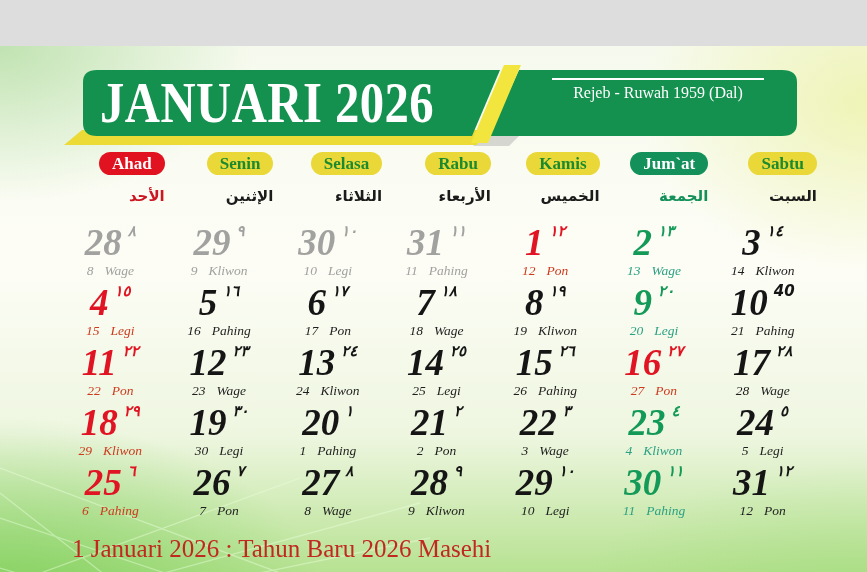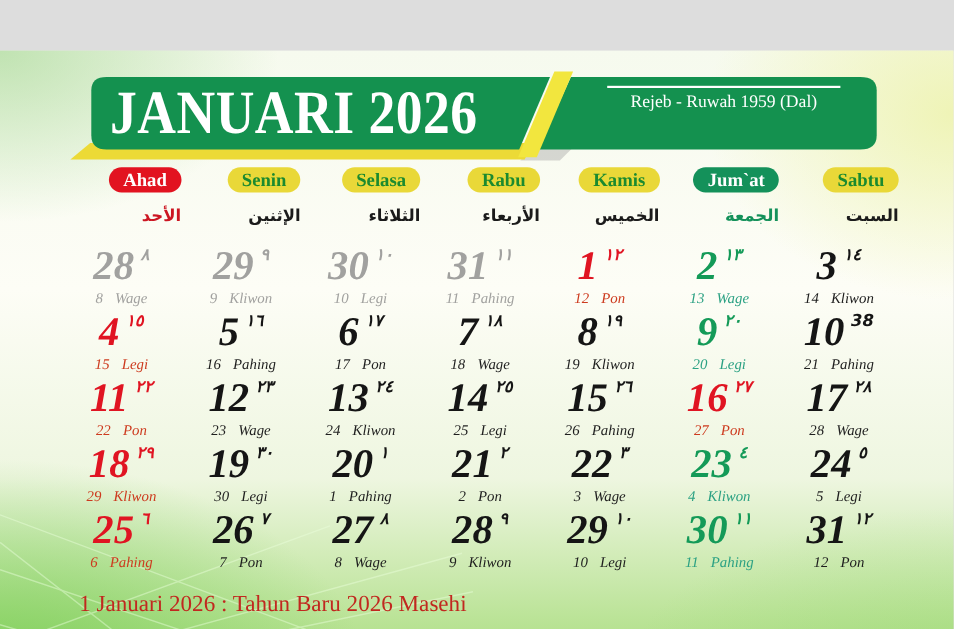--- a/index.html
+++ b/index.html
@@ -32,21 +32,21 @@
     grid-template-columns:repeat(7,1fr);grid-template-rows:repeat(5,60px);font-style:italic;}
   .cell{display:flex;flex-direction:column;align-items:center;padding-top:3px;}
   .main{display:flex;align-items:flex-start;justify-content:center;}
   .gnum{font-weight:bold;font-size:37px;line-height:37px;}
   .hnum{font-family:"DejaVu Sans",sans-serif;font-weight:bold;font-size:15px;line-height:16px;margin-left:6px;margin-top:-1px;}
   .sub{display:flex;gap:11px;justify-content:center;font-size:13.5px;line-height:15px;margin-top:2px;}
   .c-gray .gnum,.c-gray .hnum,.c-gray .sub{color:#a1a19f;}
   .c-black .gnum,.c-black .hnum{color:#151515;} .c-black .sub{color:#1e1e1e;}
   .c-red .gnum,.c-red .hnum{color:#e01422;} .c-red .sub{color:#cd3a1e;}
   .c-green .gnum,.c-green .hnum{color:#149a58;} .c-green .sub{color:#2ba183;}
-  .notes{position:absolute;left:72px;top:489px;color:#c1281f;font-size:21px;line-height:27.5px;}
+  .notes{position:absolute;left:72px;top:489px;color:#c1281f;font-size:25px;line-height:27.5px;}
 </style>
 </head>
 <body>
 
 <div class="page">
 
   <svg class="mesh" viewBox="0 0 430 170">
     <g stroke="#eaffdc" stroke-width="1.3" opacity="0.45" fill="none">
       <path d="M0 20 L400 170"></path>
         <path d="M0 70 L300 170"></path>
@@ -232,21 +232,21 @@
           <span class="hnum">٢٠</span>
         </div>
         <div class="sub">
           <span>20</span>
           <span>Legi</span>
         </div>
       </div>
       <div class="cell c-black">
         <div class="main">
           <span class="gnum">10</span>
-          <span class="hnum">38</span>
+          <span class="hnum">40</span>
         </div>
         <div class="sub">
           <span>21</span>
           <span>Pahing</span>
         </div>
       </div>
       <div class="cell c-red">
         <div class="main">
           <span class="gnum">11</span>
           <span class="hnum">٢٢</span>

